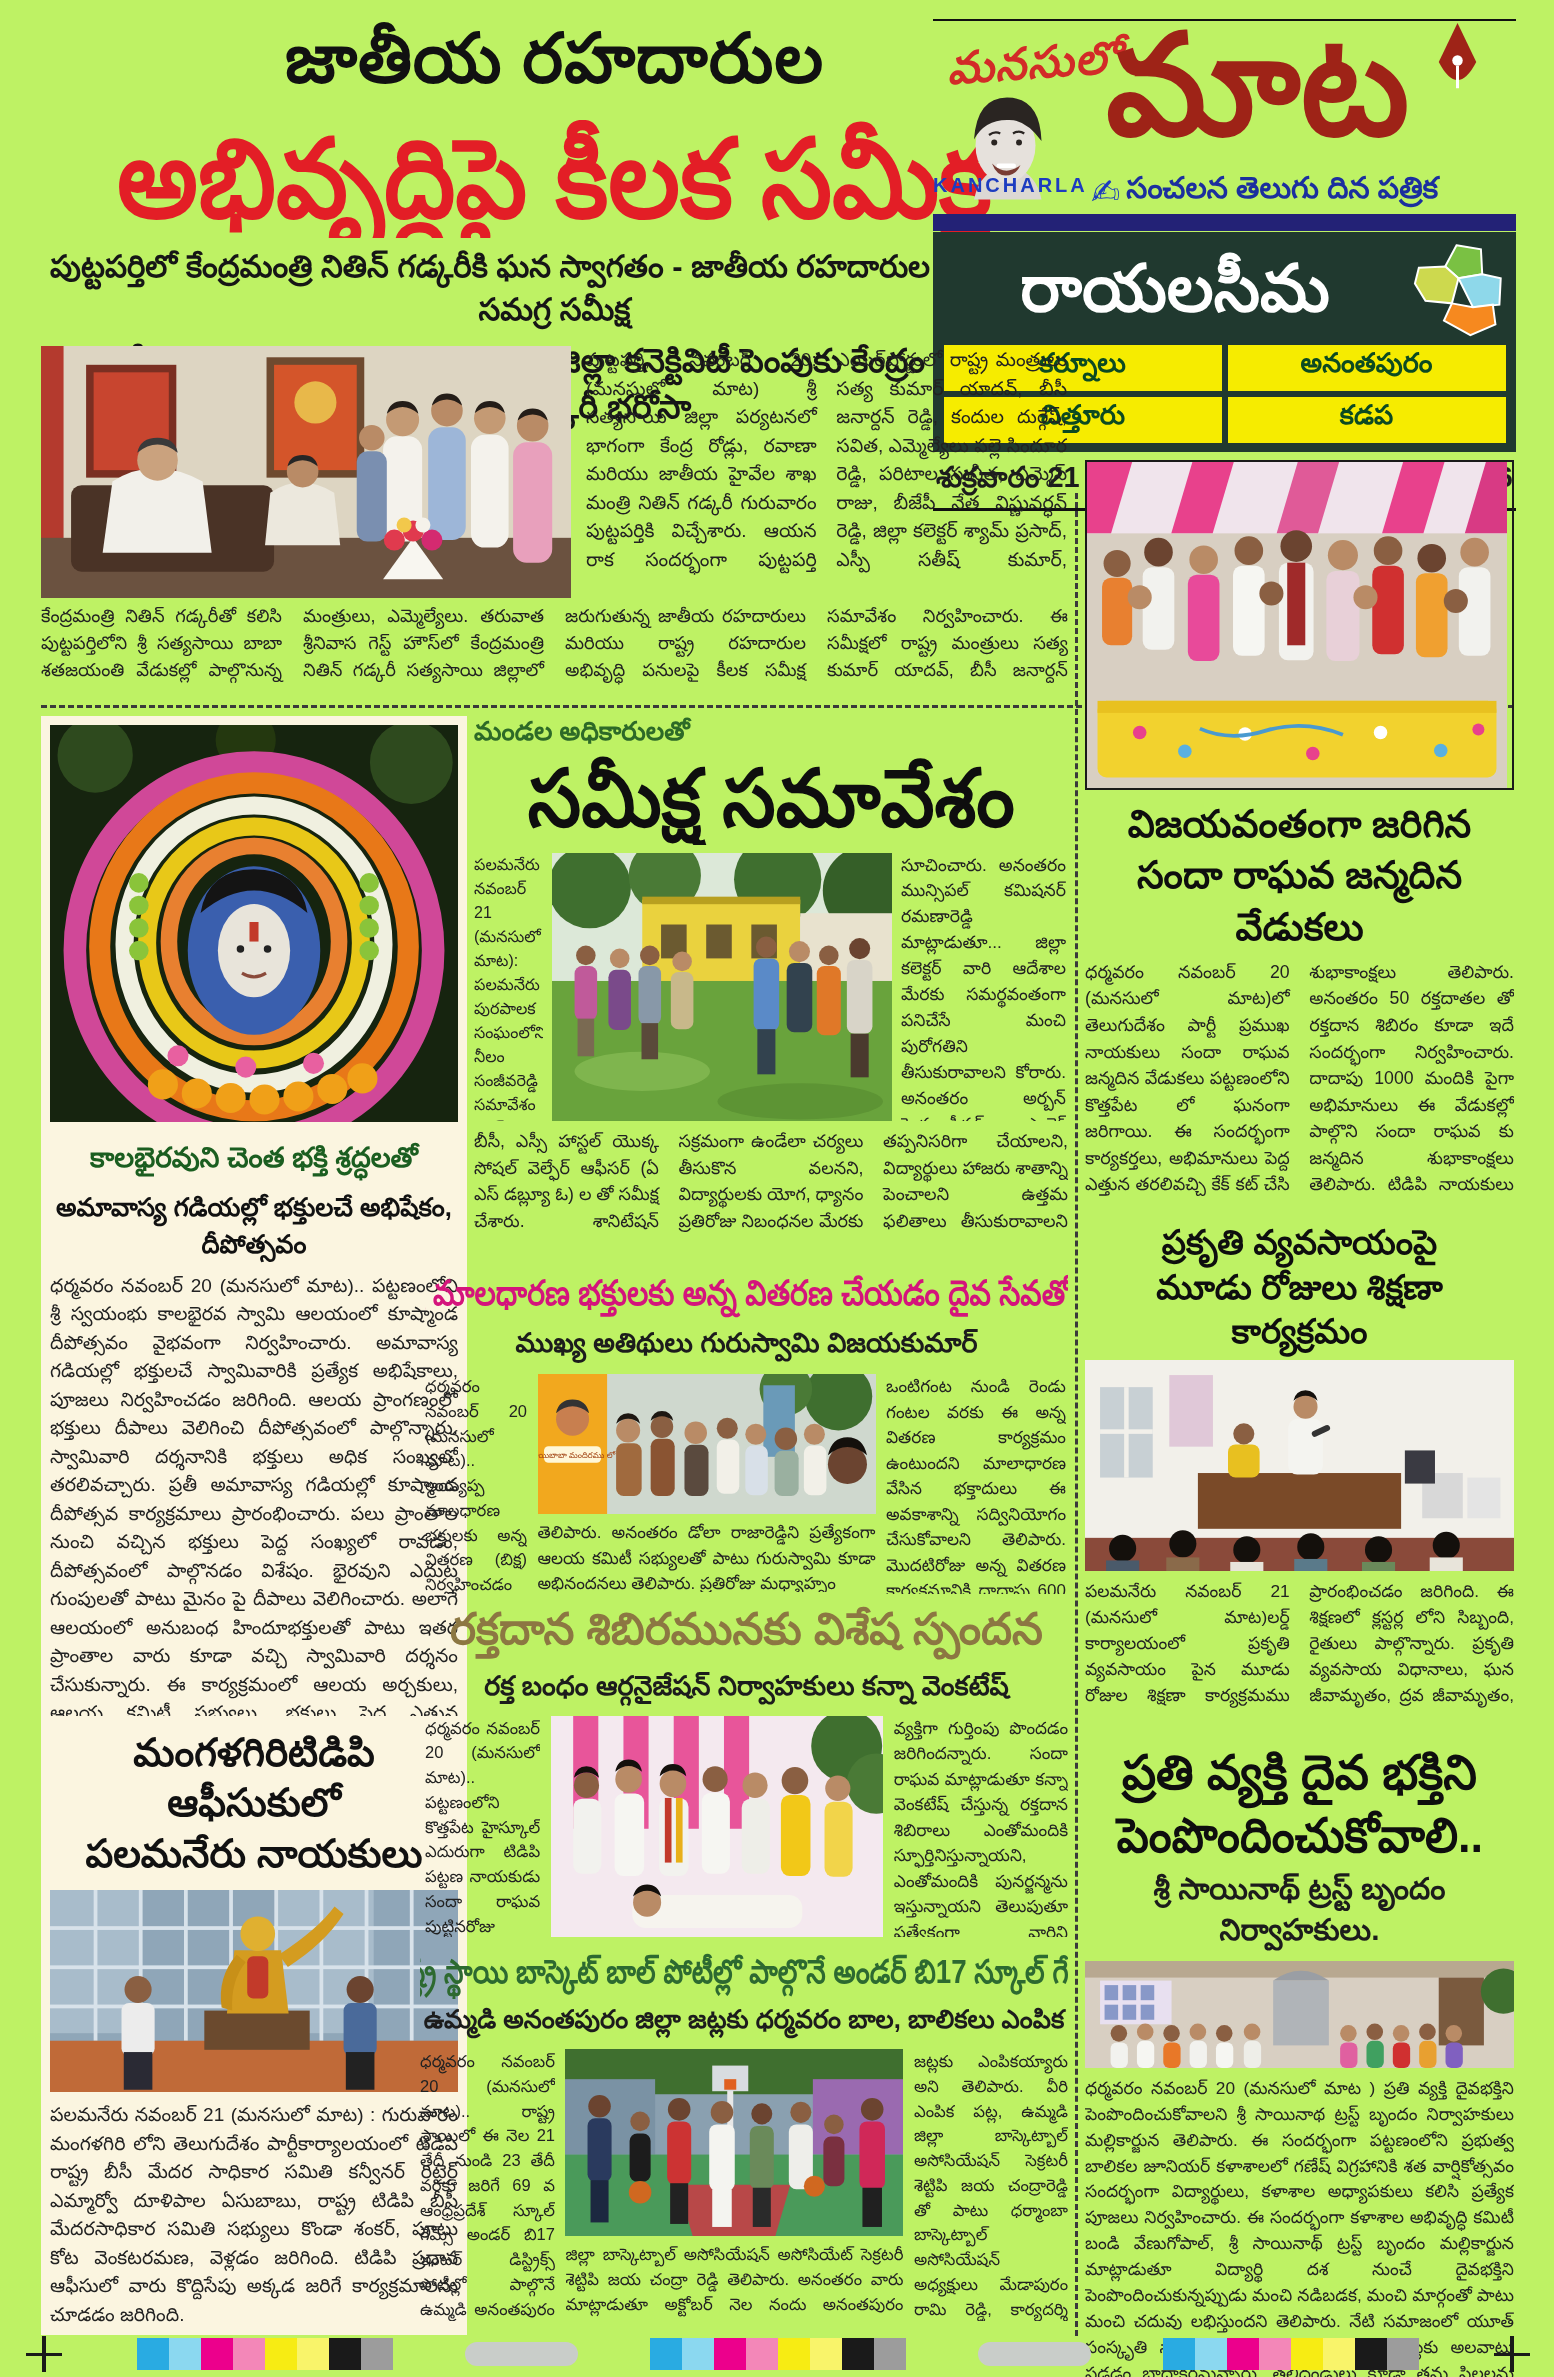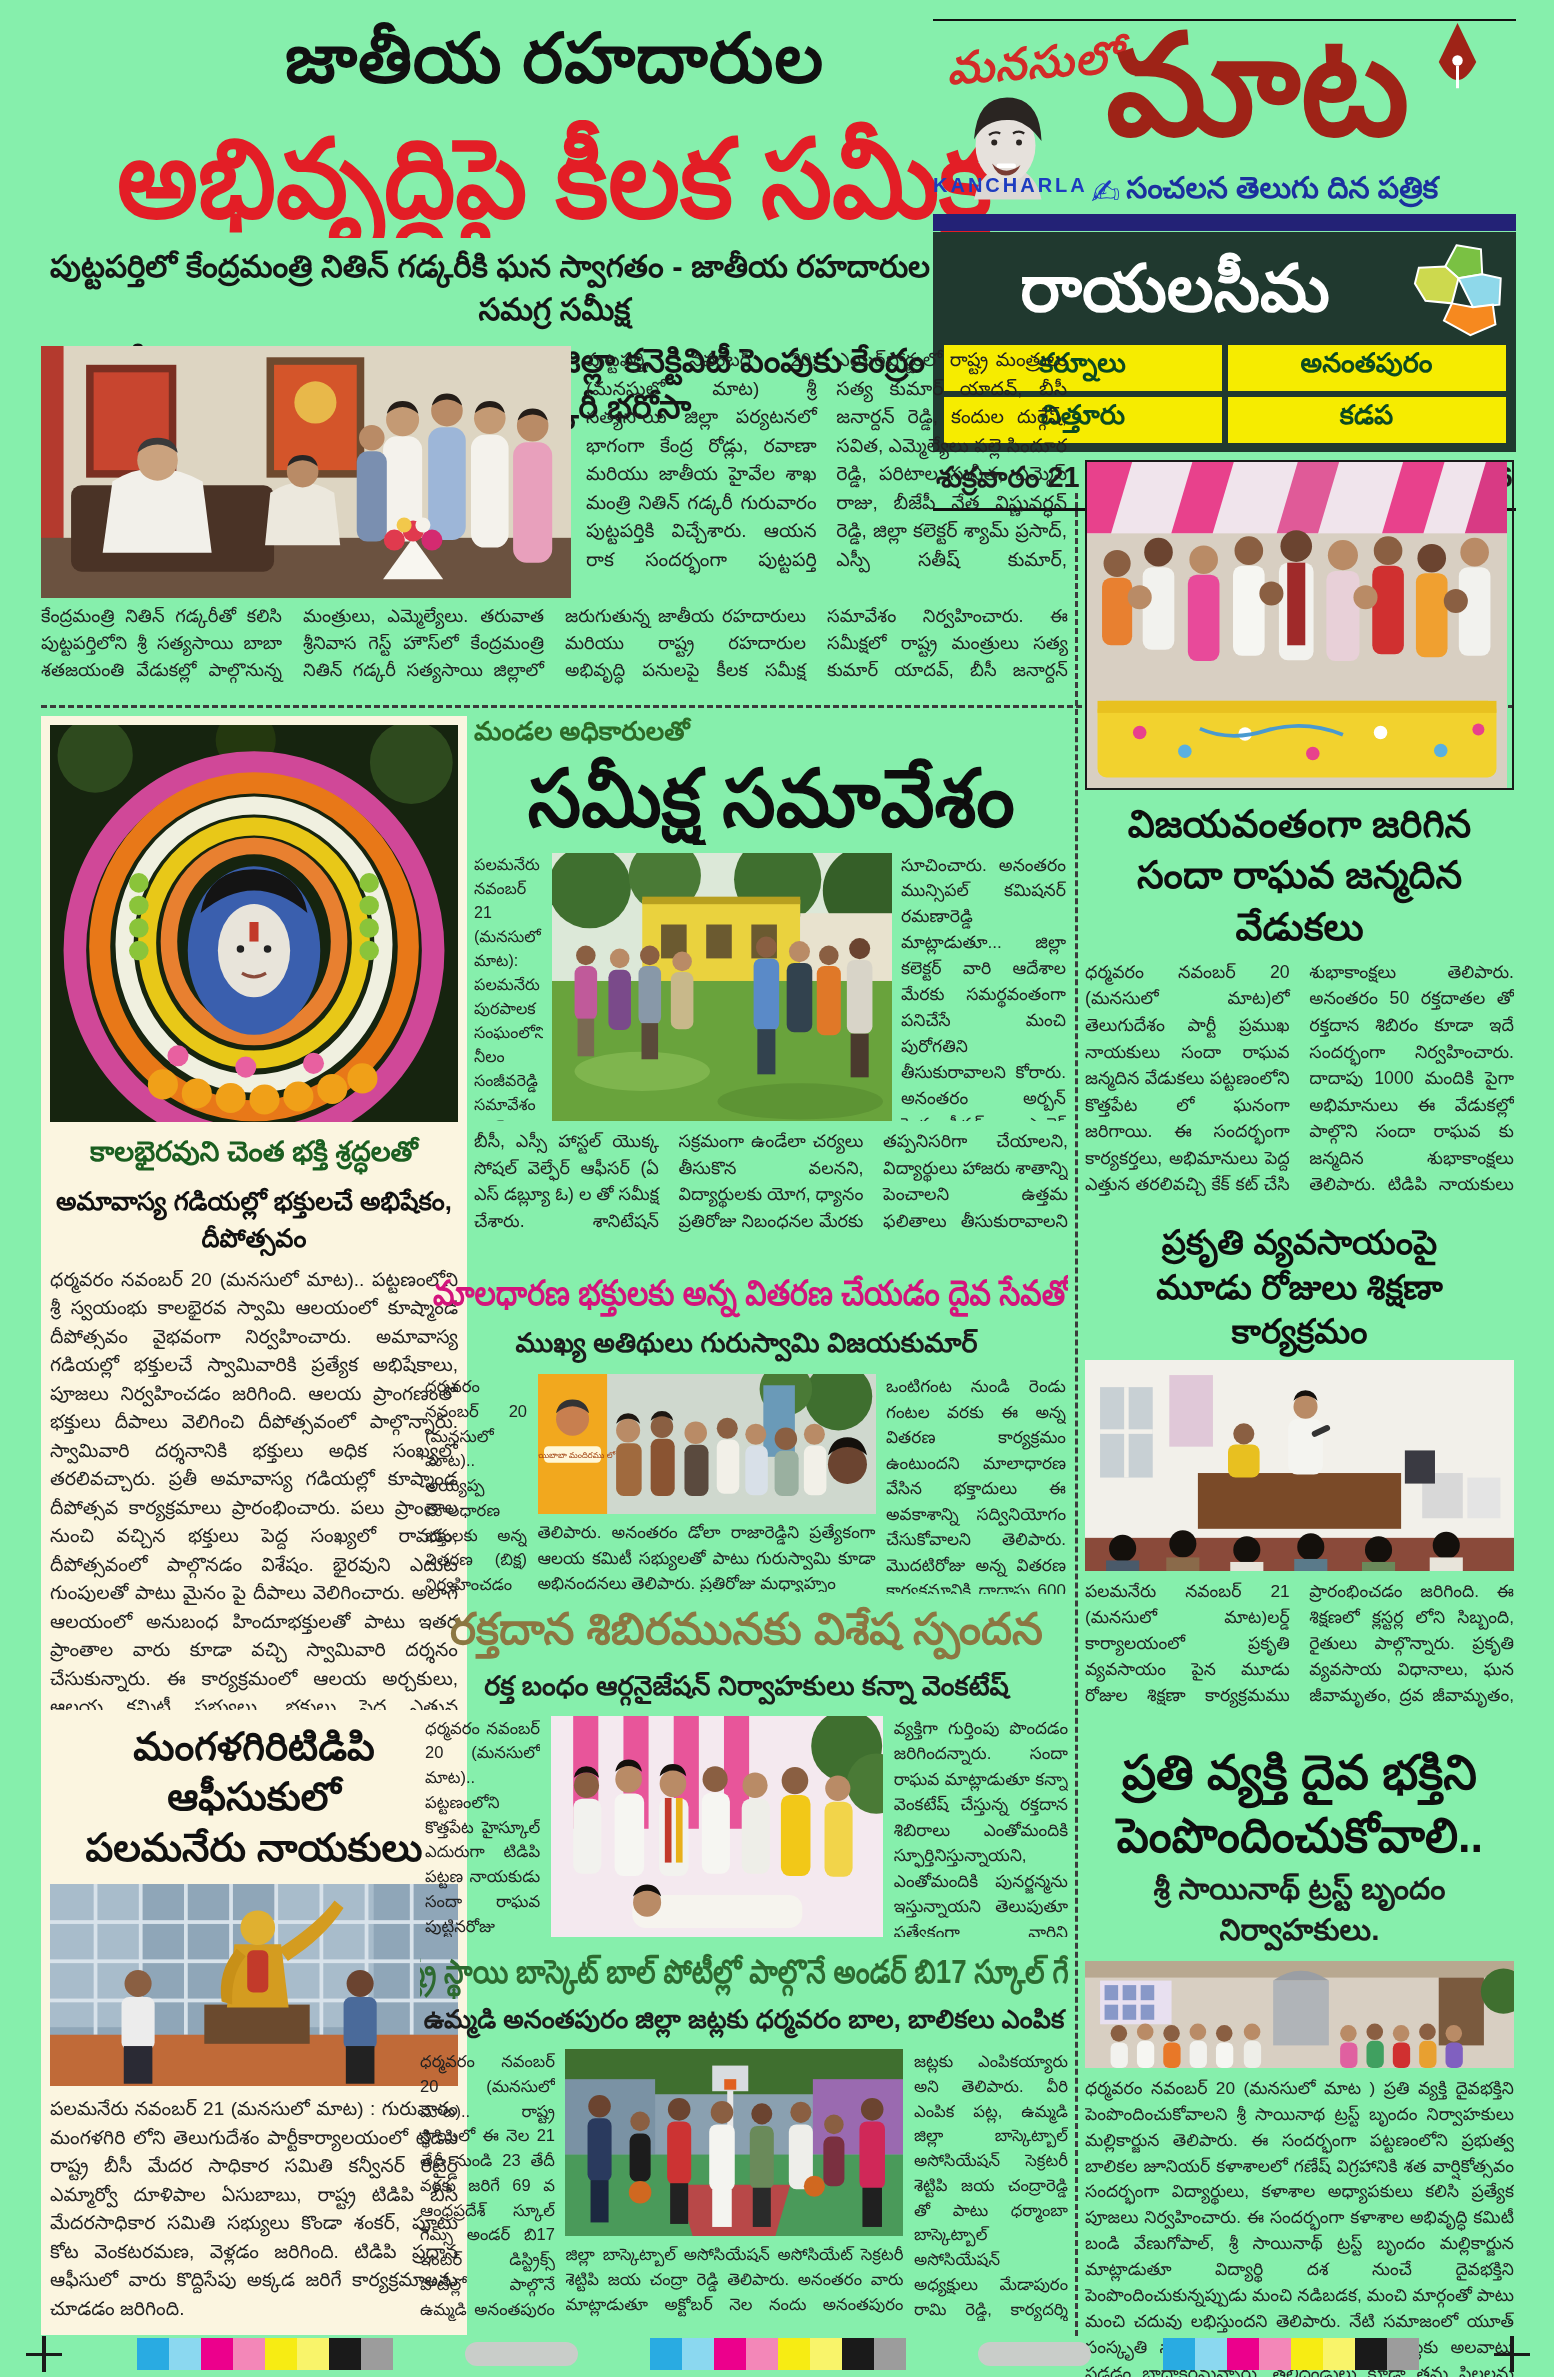--- a/index.html
+++ b/index.html
@@ -1,17 +1,17 @@
 <!DOCTYPE html>
 <html style="font-size:12px"><head>
 <meta charset="utf-8">
 <style>
   * { box-sizing: border-box; margin:0; padding:0; }
   body { margin:0; background:#888; font-family:"Liberation Sans","DejaVu Sans",sans-serif; }
-  .page { position:relative; width:1555px; height:2377px; background:#86efac; overflow:hidden; color:#1c1c1c; margin:0 auto; }
+  .page { position:relative; width:1555px; height:2377px; background:#bef264; overflow:hidden; color:#1c1c1c; margin:0 auto; }
   .abs { position:absolute; }
   .center { text-align:center; }
   .bt { font-size:18px; line-height:1.5; text-align:justify; color:#222; overflow:hidden; }
   .cols2 { column-count:2; column-gap:19.6px; }
   .cols3 { column-count:3; column-gap:19.6px; }
   .cols4 { column-count:4; column-gap:21px; }
   .sqwrap { display:flex; justify-content:center; overflow:hidden; }
   .sq { white-space:nowrap; transform-origin:center; display:inline-block; }
   svg.photo { display:block; }
 
@@ -47,21 +47,21 @@
   
   .lead-row { left:41px; top:346px; width:1027px; height:252px; display:flex; gap:15px; }
   .lead-right { width:481px; height:252px; font-size:19px; }
   .lead-bottom { left:41px; top:603px; width:1027px; height:98px; font-size:18px; }
 
   .hdash { left:41px; top:705px; width:1473px; border-top:3px dashed #3a3a3a; }
   .vdash { left:1075px; top:493px; height:1843px; border-left:3px dashed #3a3a3a; }
 
   
   .left-rail { left:41px; top:716px; width:426px; height:1619px; background:#fbf5e0; padding:9px; }
-  .t-kicker { margin-top:14px; font-size:28px; font-weight:800; color:#1b5e20; text-align:center; }
+  .t-kicker { margin-top:20px; font-size:28px; font-weight:800; color:#1b5e20; text-align:center; }
   .t-headline { font-size:51px; font-weight:800; color:#12913a; text-align:center; margin-top:3px; }
   .t-subhead { font-size:25.6px; font-weight:800; color:#111; text-align:center; margin-top:7.5px; line-height:1.45; }
   .t-body { margin-top:9px; height:444px; font-size:19px; }
   .tdp-head { margin-top:12px; font-size:39px; font-weight:800; text-align:center; line-height:1.3; color:#111; }
   .tdp-body { margin-top:9px; height:226px; font-size:19px; }
 
   
   .review { left:474px; top:716px; width:594px; height:551px; }
   .r-kicker { font-size:26px; font-weight:800; color:#2d6a27; }
   .r-headline { font-size:80px; font-weight:800; color:#0e0e0e; line-height:1.15; }

